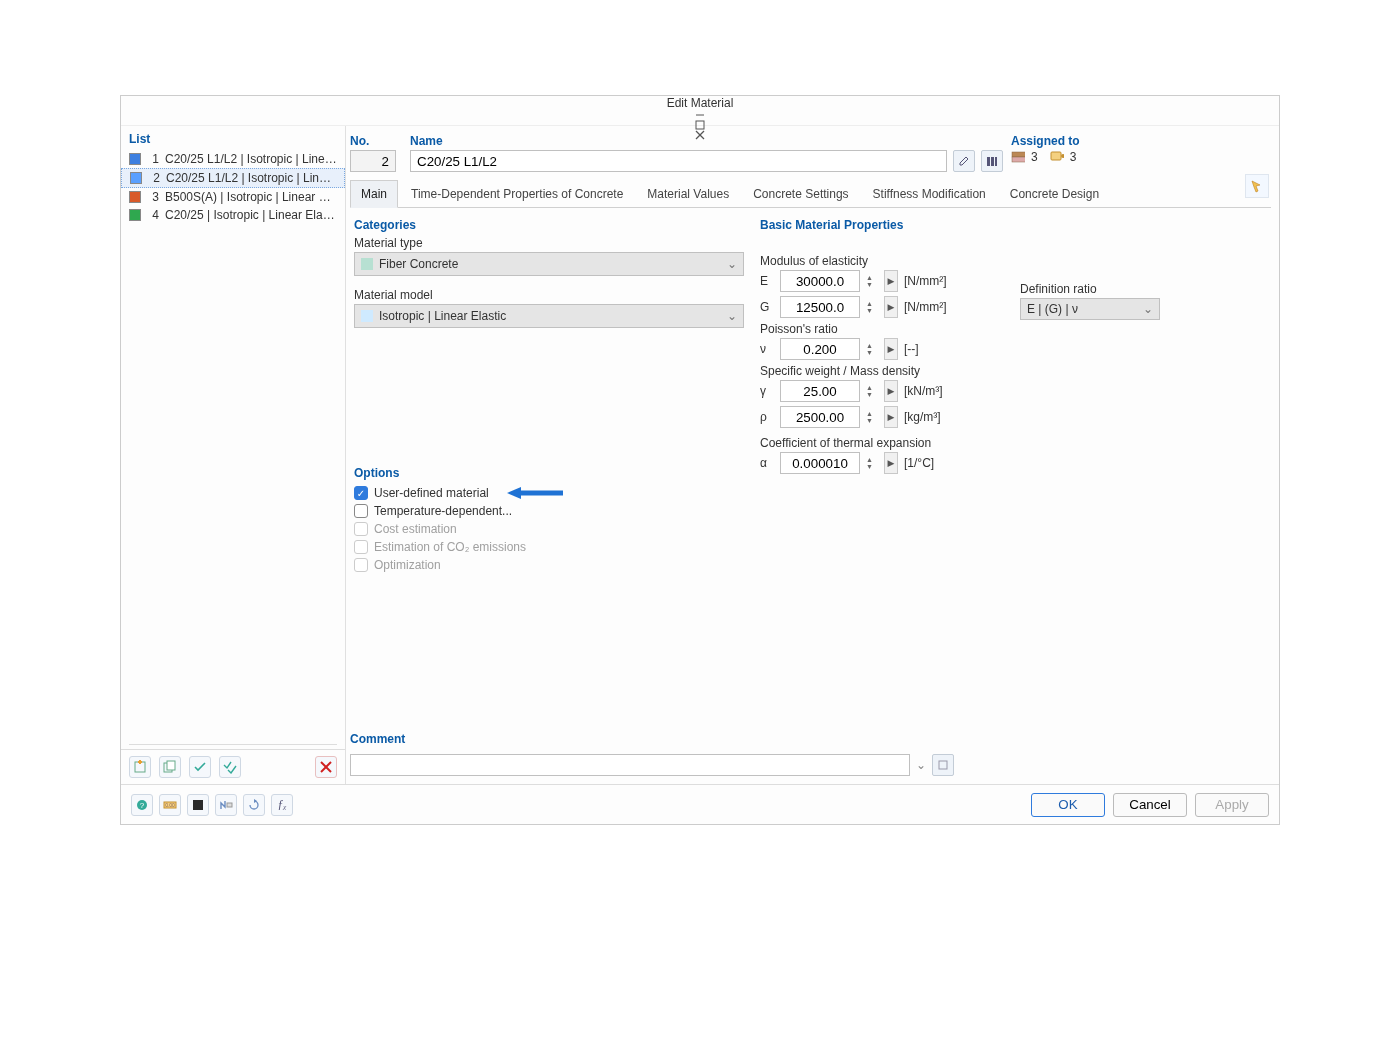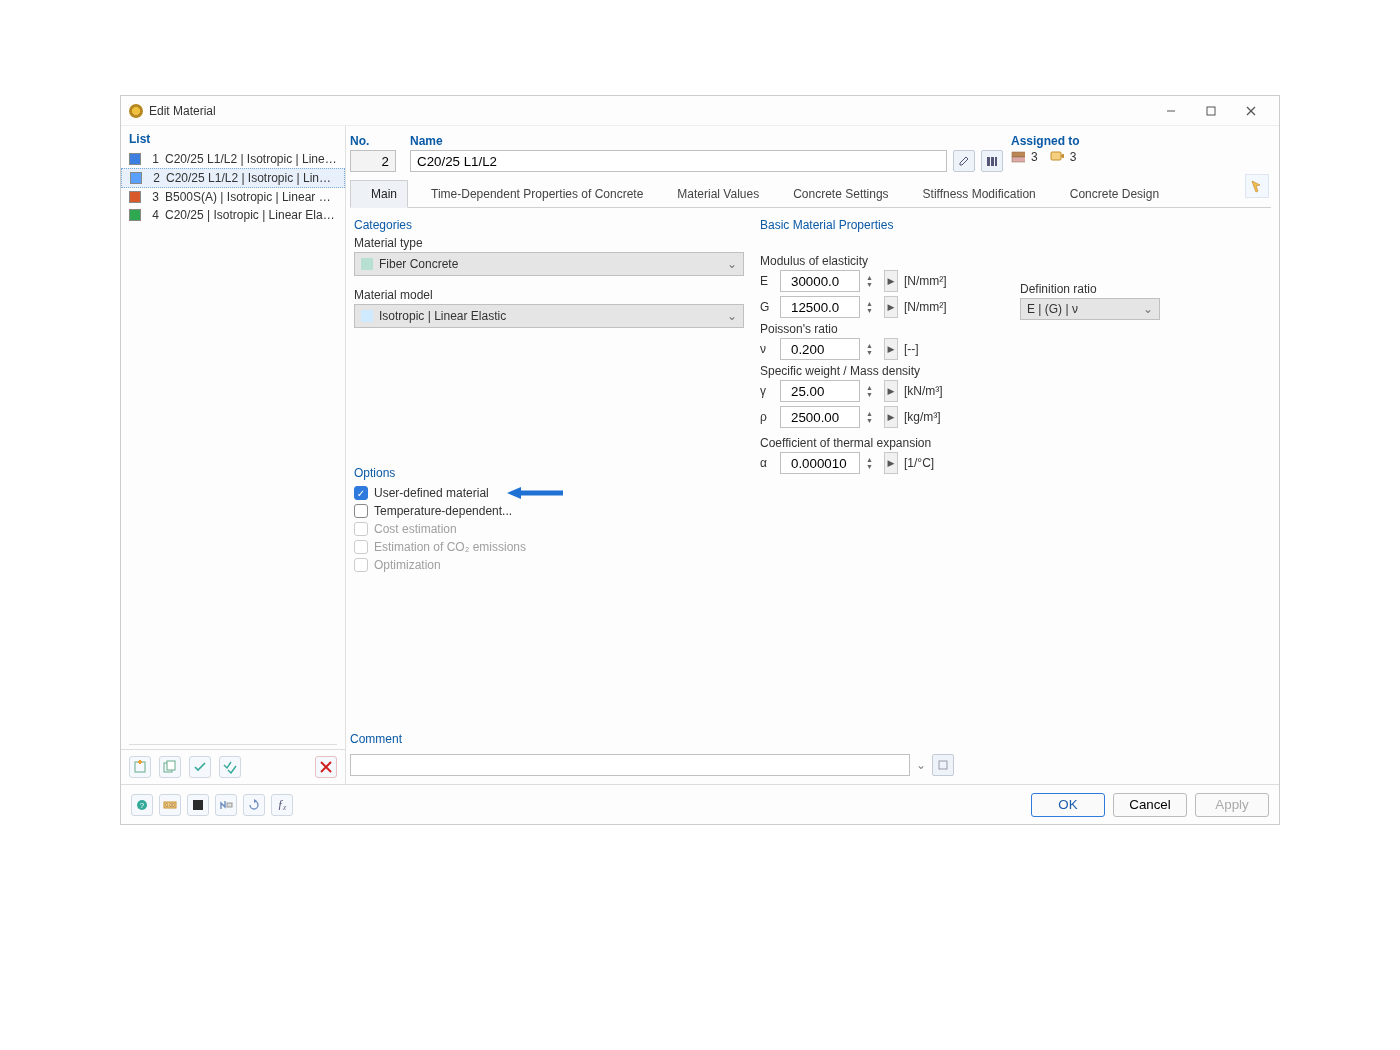--- a/index.html
+++ b/index.html
@@ -1,18 +1,18 @@
 <!DOCTYPE html>
 <html><head>
 <meta charset="utf-8">
 <style>
   * { box-sizing: border-box; font-family: "Segoe UI", Arial, sans-serif; }
   body { margin: 0; background: #fff; font-size: 12px; color: #333; }
   .window { width: 1160px; height: 730px; margin: 95px auto 0; border: 1px solid #ccc; background: #fdfdfd; position: relative; display: flex; flex-direction: column; }
-  .titlebar { height: 30px; display: flex; align-items: center; padding: 0 8px; border-bottom: 1px solid #eee; }
+  .titlebar { height: 30px; display: flex; align-items: center; padding: 0 8px; border-bottom: 1px solid #eee; flex-direction: column; }
   .titlebar .ticon { width: 14px; height: 14px; margin-right: 6px; background: radial-gradient(circle,#f0c040 40%,#b88820 42%); border-radius: 50%; }
   .titlebar .title { flex: 1; font-size: 12px; }
   .titlebar .winbtn { width: 40px; height: 28px; display: flex; align-items: center; justify-content: center; color: #444; }
   .titlebar .winbtn svg { width: 10px; height: 10px; }
   .body { flex: 1; display: flex; overflow: hidden; }
   .left { width: 225px; border-right: 1px solid #e0e0e0; display: flex; flex-direction: column; }
   .left-header { padding: 6px 8px 4px 8px; color: #0a5aa6; font-weight: 600; }
   .mat-list { flex: 1; overflow: auto; }
   .mat-item { display: flex; align-items: center; padding: 2px 8px; gap: 6px; white-space: nowrap; }
   .mat-item.selected { background: #e8f0fb; border: 1px dotted #7aa8e0; }
@@ -27,34 +27,34 @@
   .fieldcol { display: flex; flex-direction: column; gap: 2px; }
   .fieldcol .flabel { color: #0a5aa6; font-weight: 600; font-size: 12px; }
   .numbox { width: 46px; height: 22px; border: 1px solid #c0c0c0; background: #f3f3f3; text-align: right; padding: 2px 6px; }
   .namebox { flex: 1; display: flex; align-items: center; gap: 6px; }
   .namebox input { flex: 1; height: 22px; border: 1px solid #c0c0c0; padding: 2px 6px; background: #fff; }
   .iconbtn { width: 22px; height: 22px; border: 1px solid #c3ccd6; background: #eef3f9; display: flex; align-items: center; justify-content: center; border-radius: 2px; }
   .assigned { width: 260px; }
   .assigned-row { display: flex; align-items: center; gap: 6px; }
   .assigned-row .ico { width: 14px; height: 14px; }
   .tabs { display: flex; gap: 2px; border-bottom: 1px solid #d0d0d0; padding-left: 0; }
-  .tab { padding: 6px 10px 6px 20px; font-size: 12px; color: #444; border: 1px solid transparent; border-bottom: none; cursor: pointer; }
+  .tab { padding: 6px 10px 6px 10px; font-size: 12px; color: #444; border: 1px solid transparent; border-bottom: none; cursor: pointer; }
   .tab.active { background: #eef1f5; border-color: #cfcfcf; border-bottom: 1px solid #eef1f5; margin-bottom: -1px; color: #222; font-weight: 500; }
   .panel { flex: 1; display: flex; gap: 16px; padding: 10px 4px 0 4px; overflow: auto; }
   .colA { flex: 0 0 390px; display: flex; flex-direction: column; gap: 18px; }
   .colB { flex: 1; display: flex; flex-direction: column; gap: 10px; }
-  .sectitle { color: #0a5aa6; font-weight: 400; margin-bottom: 4px; }
+  .sectitle { color: #0a5aa6; font-weight: 700; margin-bottom: 4px; }
   .sublabel { color: #333; margin: 4px 0 2px 0; }
   .dd { display: flex; align-items: center; height: 24px; border: 1px solid #c0c0c0; background: #e5e5e5; padding: 0 6px; gap: 6px; }
   .dd .sq { width: 12px; height: 12px; }
   .dd .txt { flex: 1; }
   .dd .chev { color: #777; }
   .proprow { display: flex; align-items: center; gap: 6px; margin-bottom: 4px; }
   .proprow .sym { width: 14px; }
-  .valbox { width: 80px; height: 22px; border: 1px solid #c0c0c0; background: #fff; text-align: left; padding: 2px 10px; }
+  .valbox { width: 80px; height: 22px; border: 1px solid #c0c0c0; background: #fff; text-align: center; padding: 2px 1px; }
   .spin { width: 12px; display: flex; flex-direction: column; justify-content: center; font-size: 7px; color: #666; line-height: 7px; }
   .arrowbtn { width: 14px; height: 22px; background: #f0f0f0; border: 1px solid #c8c8c8; display: flex; align-items: center; justify-content: center; font-size: 9px; color: #555; }
   .unit { color: #333; }
   .options .opt { display: flex; align-items: center; gap: 6px; padding: 2px 0; }
   .chk { width: 14px; height: 14px; border: 1px solid #888; border-radius: 3px; background: #fff; display: inline-flex; align-items: center; justify-content: center; }
   .chk.on { background: #2f7bdd; border-color: #2f7bdd; color: #fff; font-size: 10px; }
   .chk.off {}
   .chk.dis { border-color: #ccc; }
   .opt.dis { color: #a0a0a0; }
   .arrow-annot { width: 60px; height: 14px; position: relative; }

